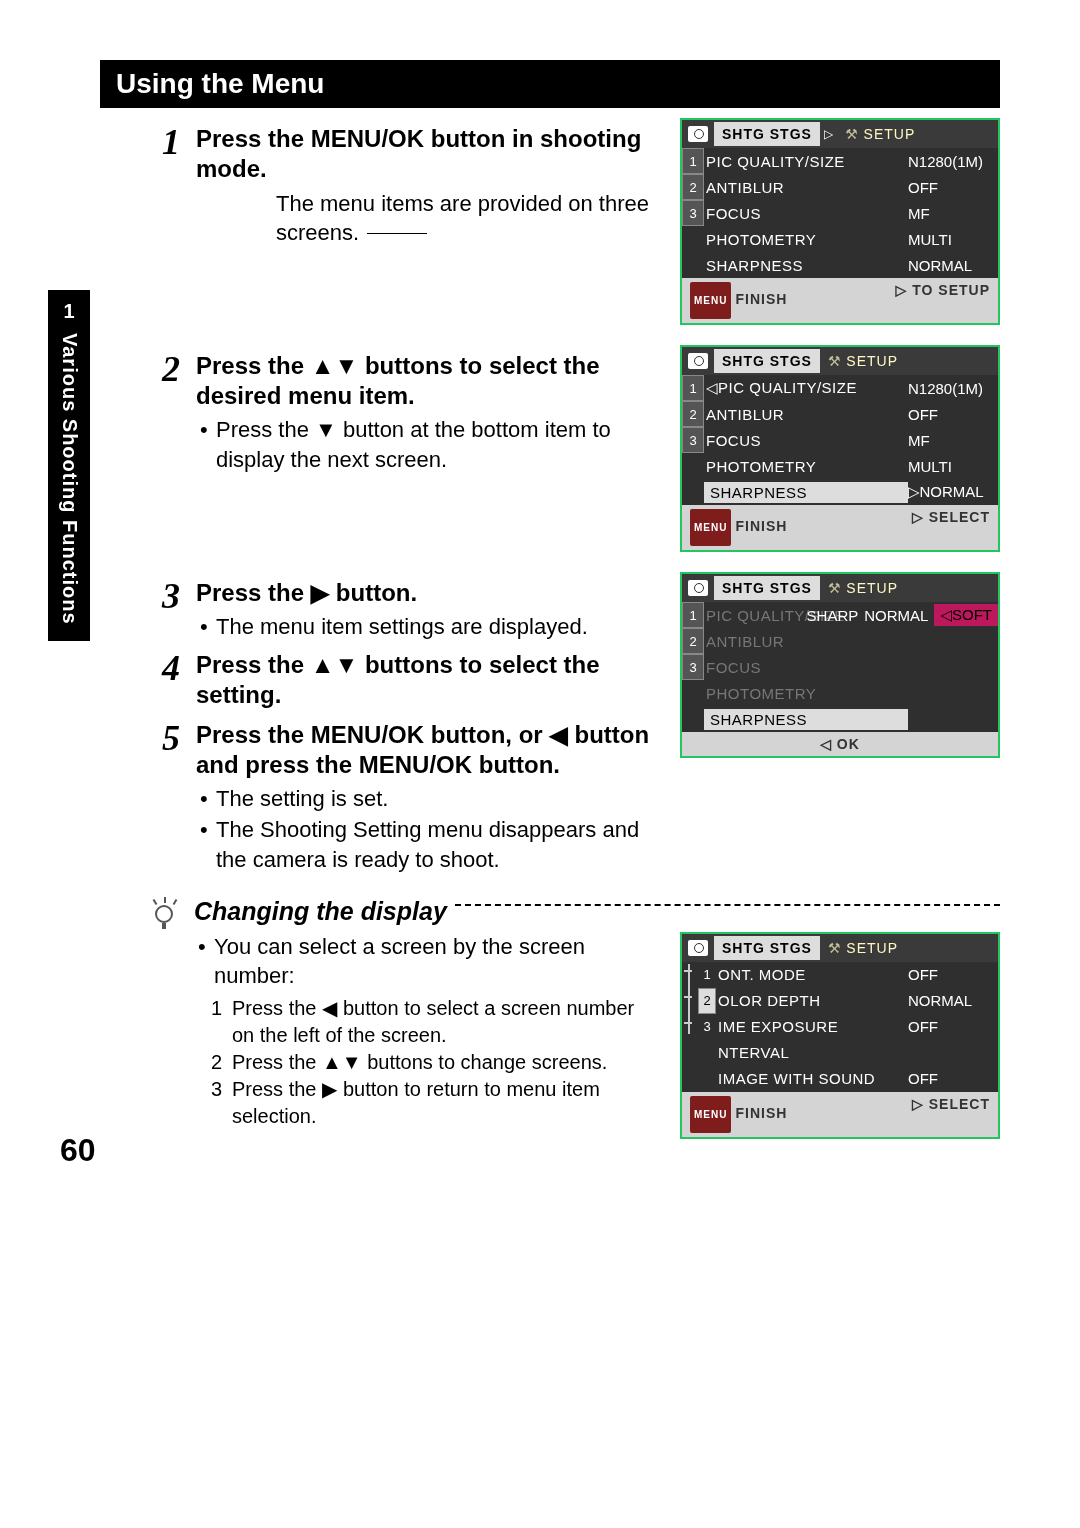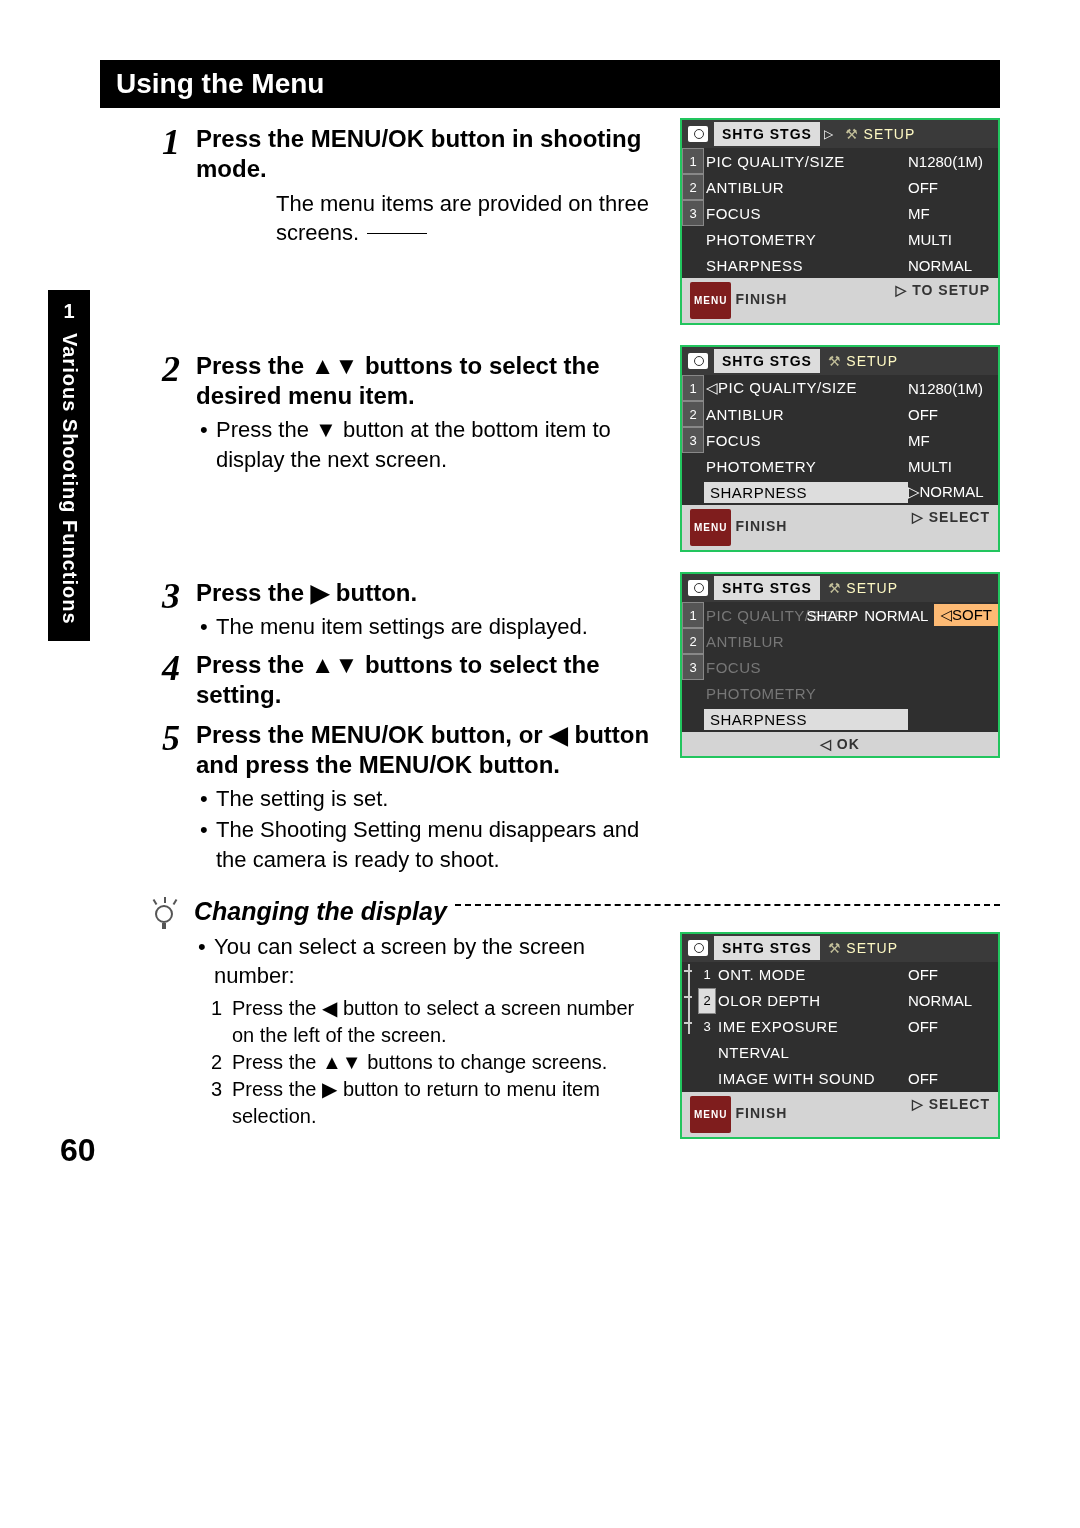--- a/index.html
+++ b/index.html
@@ -144,21 +144,21 @@
     background:#555;
     border:1px solid #888;
     height:100%;
     display:flex;align-items:center;justify-content:center;
     font-size:13px;
   }
   .lcd-idx.blank { background:transparent; border:none;}
   .lcd-label { flex:1; padding-left:2px; letter-spacing:0.5px;}
   .lcd-label.hl { background:#ddd; color:#000; padding:2px 6px;}
   .lcd-val { width:90px; padding-right:6px;}
-  .lcd-val.hl { background:#fdba74; color:#000; padding:2px 6px;}
+  .lcd-val.hl { background:#be185d; color:#000; padding:2px 6px;}
   .lcd-footer {
     display:flex; justify-content:space-between;
     background:#d4d4d4; color:#333;
     font-size:14px; padding:4px 8px;
     font-weight:bold; letter-spacing:1px;
   }
   .lcd-footer .menu-badge{
     display:inline-block;background:#7f1d1d;color:#fff;
     font-size:10px;padding:13px 4px;border-radius:2px;margin-right:4px;
     vertical-align:middle;

